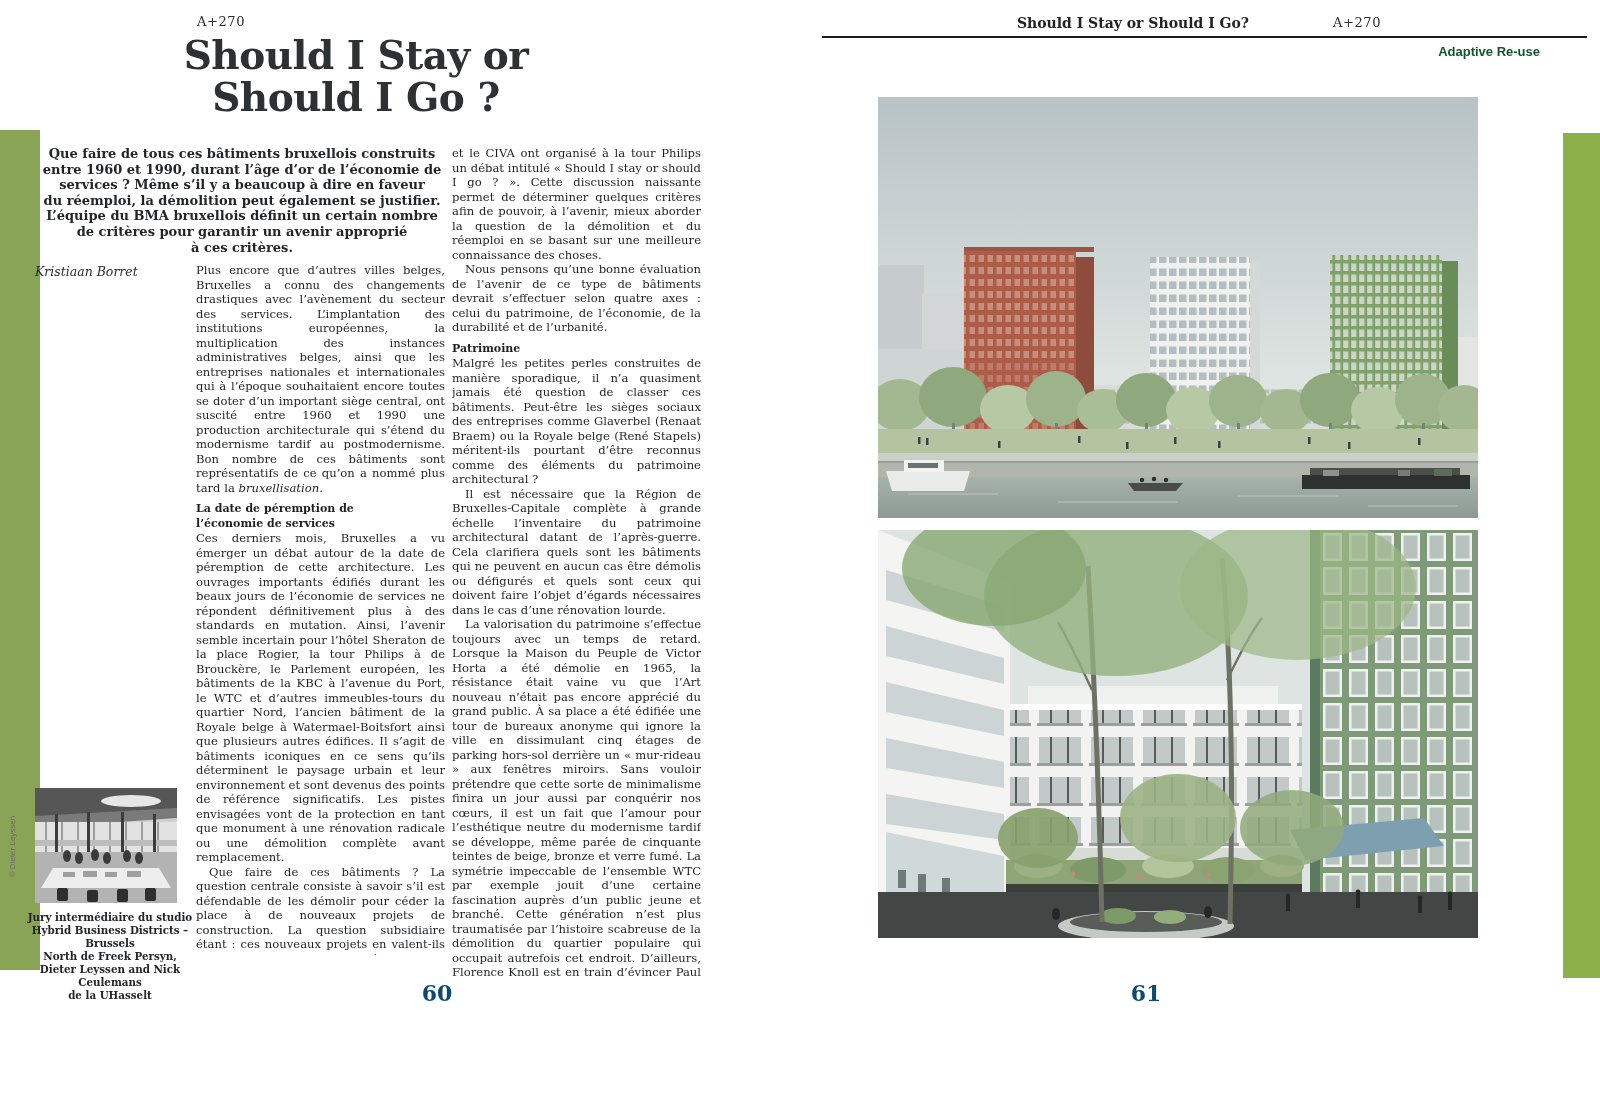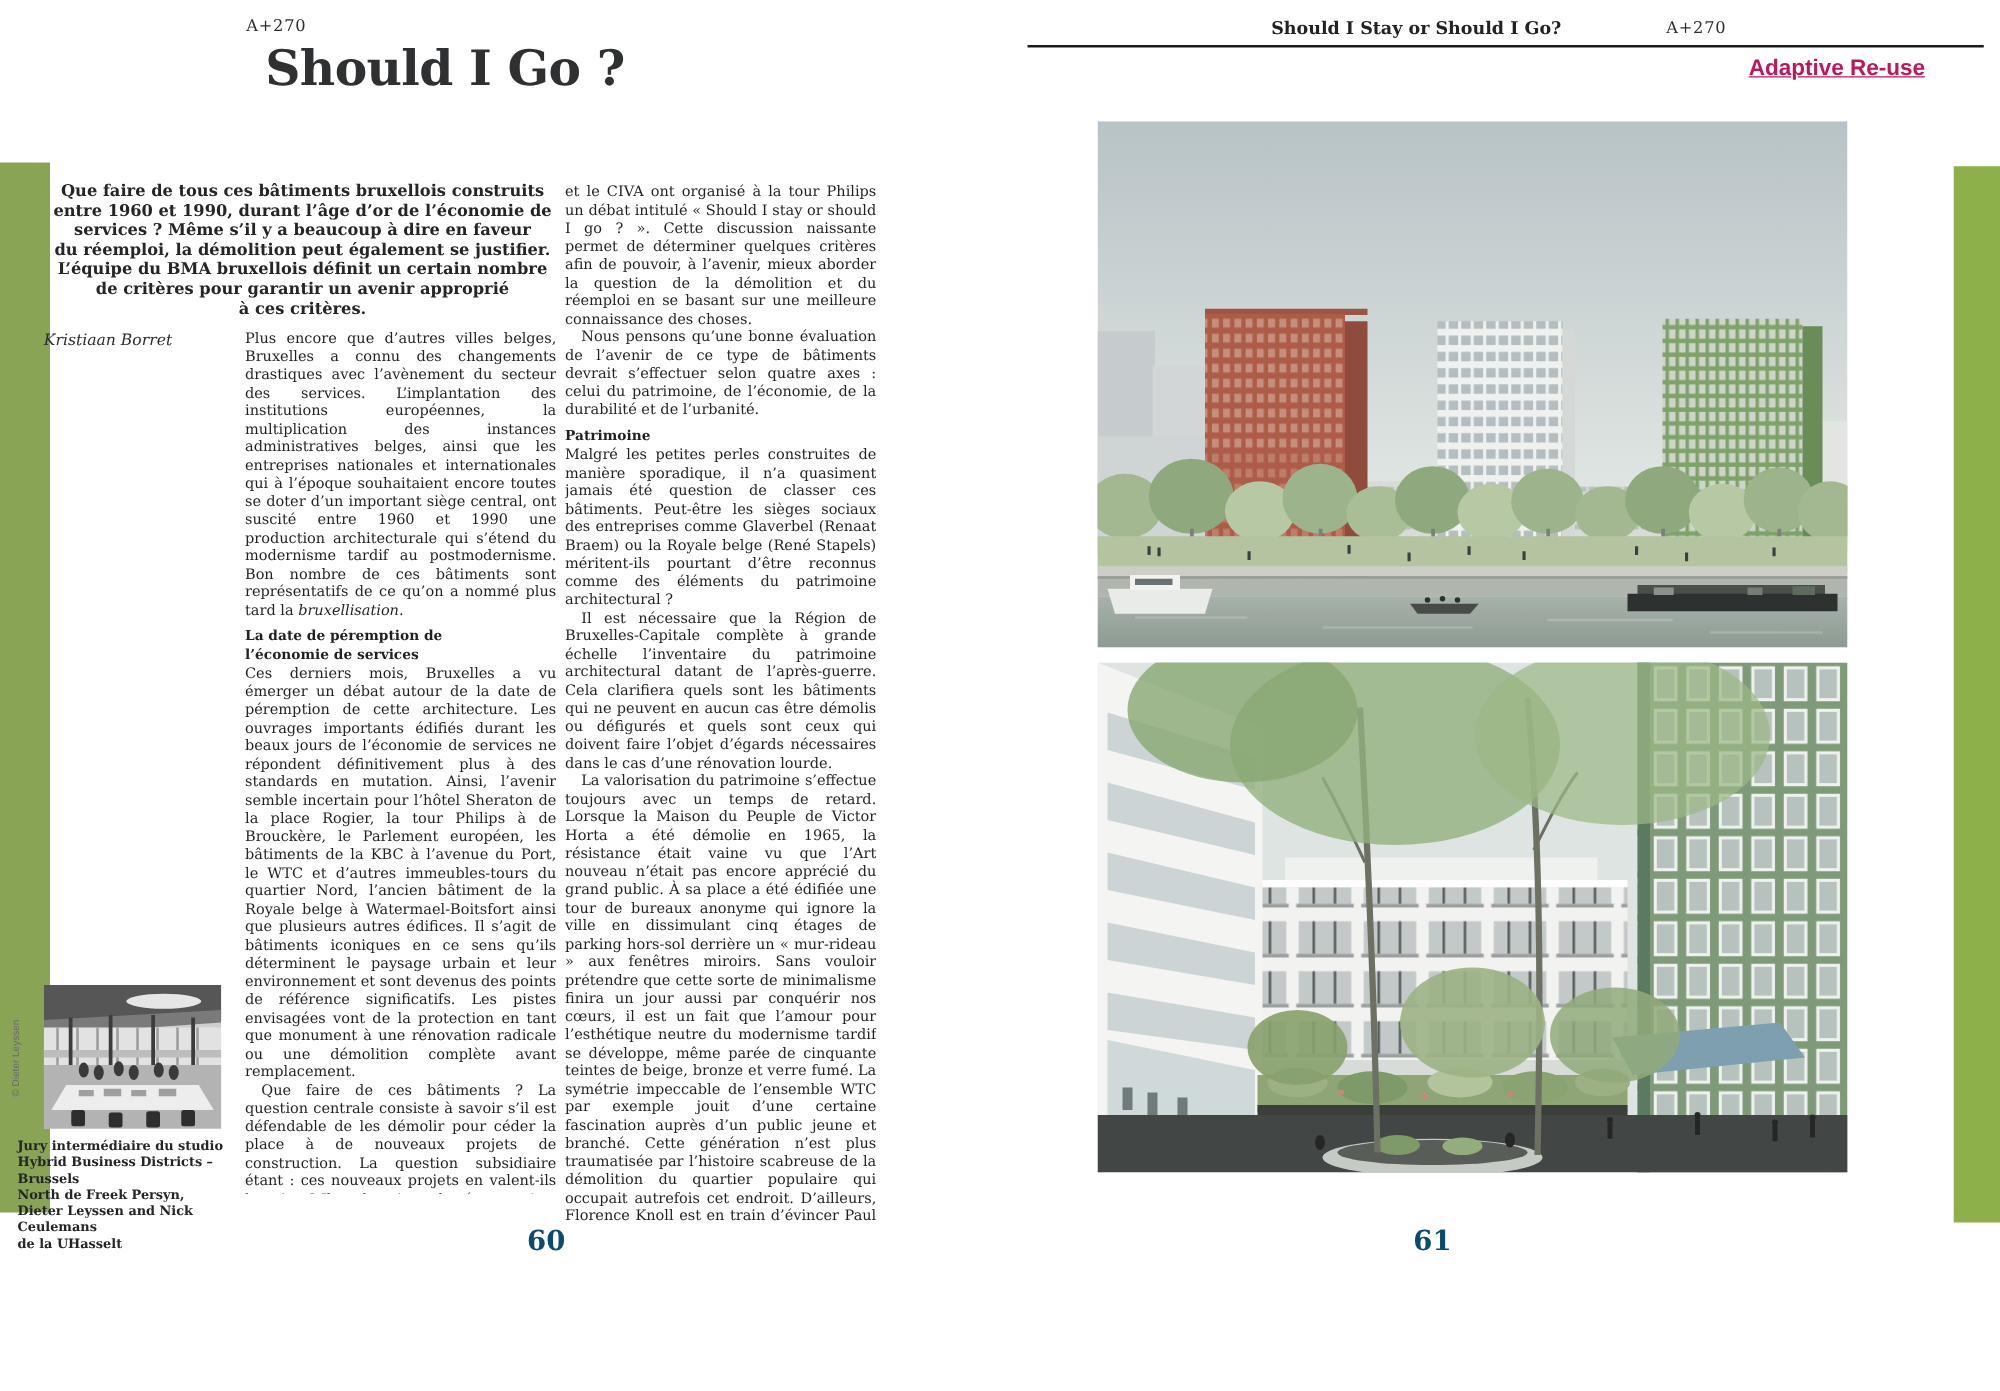--- a/index.html
+++ b/index.html
@@ -18,44 +18,45 @@
   .col{width:249px;text-align:justify;font-size:11.6px;line-height:14.5px;overflow:hidden;}
   .col p{margin:0;}
   .col p.indent{text-indent:13px;}
   .col h4{margin:7px 0 0 0;text-align:left;font-size:11px;line-height:14.5px;font-weight:bold;}
   #col1{left:196px;top:263px;height:692px;}
   #col2{left:452px;top:146px;height:832px;}
   .photo-credit{left:6px;top:788px;width:14px;height:116px;display:flex;align-items:center;justify-content:center;}
   .photo-credit span{transform:rotate(-90deg);white-space:nowrap;font-family:"Liberation Sans",sans-serif;
     font-size:8px;color:#6b6b6b;}
   .photo-frame{left:35px;top:788px;width:142px;height:115px;}
-  .photo-caption{left:14px;top:911px;width:192px;text-align:left;
+  .photo-caption{left:14px;top:911px;width:192px;text-align:center;
     font-weight:bold;font-size:10.3px;line-height:13px;color:#232527;}
   .pagenum{font-weight:bold;font-size:22px;color:#0c4a6e;text-align:center;width:150px;}
 
   
   .hdr-title{left:933px;top:15px;width:400px;text-align:center;font-weight:bold;font-size:14px;color:#222;}
   .hdr-journal{left:1333px;top:15px;font-size:13px;letter-spacing:.6px;color:#2b2d2f;}
   .hdr-rule{left:822px;top:36px;width:765px;height:2px;background:#1b1b1b;}
   .section-label{left:1300px;top:44px;width:240px;text-align:right;
-    font-family:"Liberation Sans",sans-serif;font-weight:bold;font-size:18px;color:#be185d;text-decoration:underline;}
+    font-family:"Liberation Sans",sans-serif;font-weight:bold;font-size:13px;color:#14532d;}
   .render{left:878px;width:600px;}
   .render svg{display:block;width:100%;height:100%;}
   .img-caption{left:878px;top:946px;width:600px;text-align:center;
     font-weight:bold;font-size:10.3px;color:#232527;}
   .img-caption .smallcaps{font-size:8.6px;letter-spacing:.4px;}
 </style>
 </head>
 <body>
 
 <div id="spread">
 
   <div class="abs journal" style="left:197px;top:14px;">A+270</div>
 
   <div class="abs main-title">
+    <div>Should I Stay or</div>
     <div>Should I Go ?</div>
   </div>
 
   <div class="abs green-bar" style="left:0;top:130px;width:40px;height:840px;background:#8aa455;"></div>
 
   <div class="abs intro">
     <div>Que faire de tous ces bâtiments bruxellois construits</div>
     <div>entre 1960 et 1990, durant l’âge d’or de l’économie de</div>
     <div>services ? Même s’il y a beaucoup à dire en faveur</div>
     <div>du réemploi, la démolition peut également se justifier.</div>

